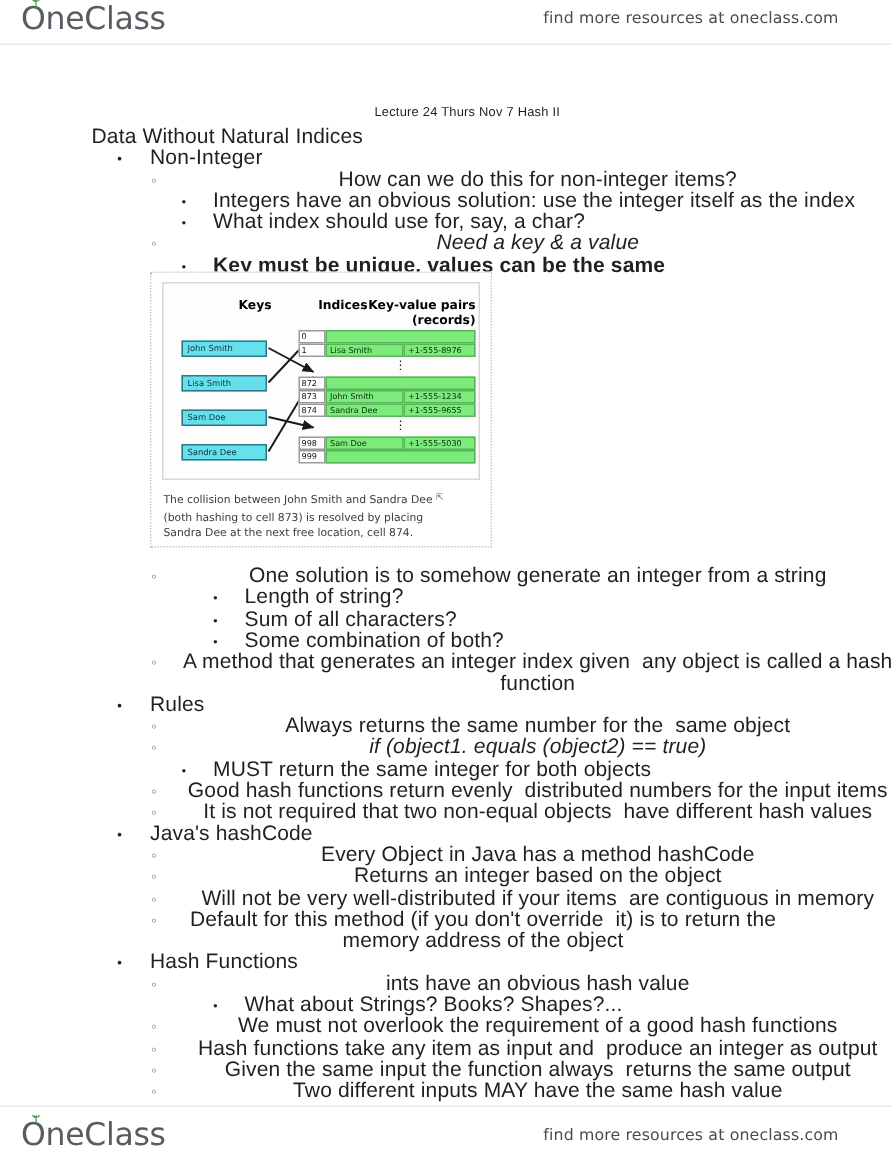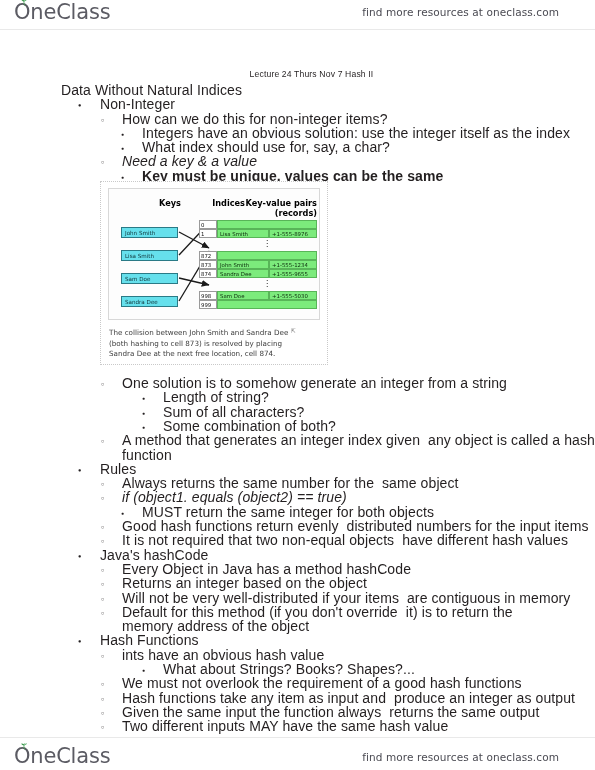--- a/index.html
+++ b/index.html
@@ -91,21 +91,21 @@
   }
   .line {
     position: relative;
     font-size: 14px;
     line-height: 14.3px;
     letter-spacing: 0.1px;
     white-space: pre-wrap;
   }
   .lvl0 { margin-left: 61px; }
   .lvl1 { margin-left: 100px; }
-  .lvl2 { margin-left: 122px; }
+  .lvl2 { margin-left: 122px; text-align: center; }
   .lvl3 { margin-left: 142px; }
   .lvl4 { margin-left: 163px; }
 
   .line .mark {
     position: absolute;
     display: inline-block;
     text-align: left;
   }
   .lvl1 .mark { left: -22px; }
   .lvl2 .mark { left: -21px; }

